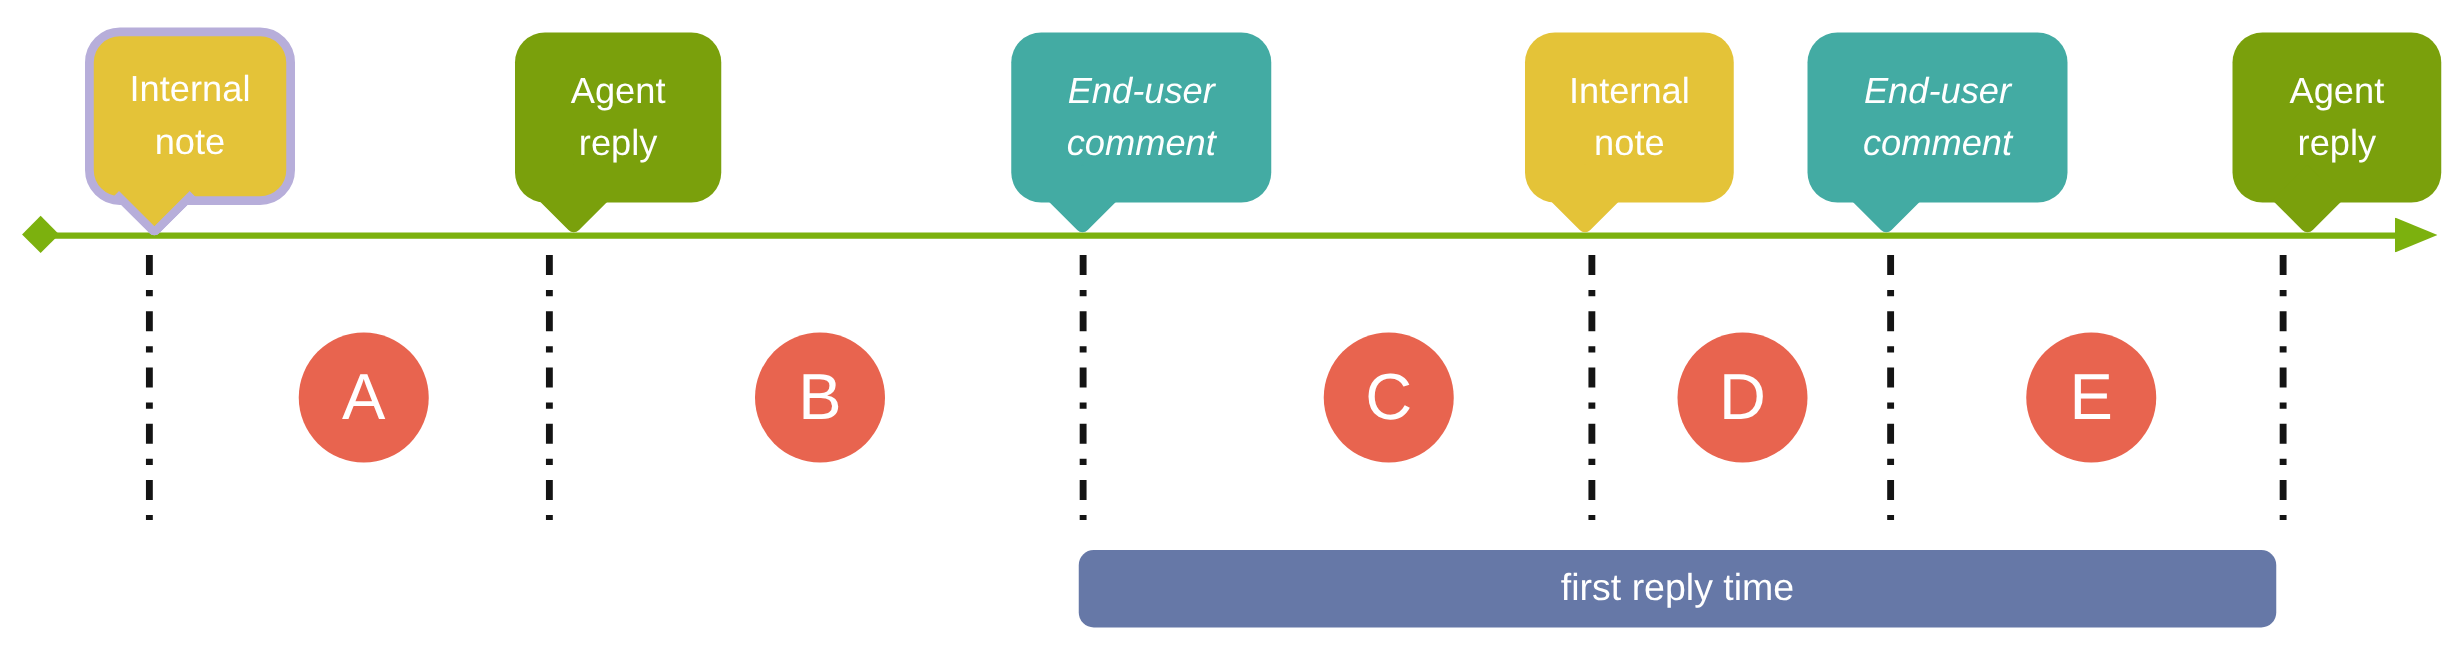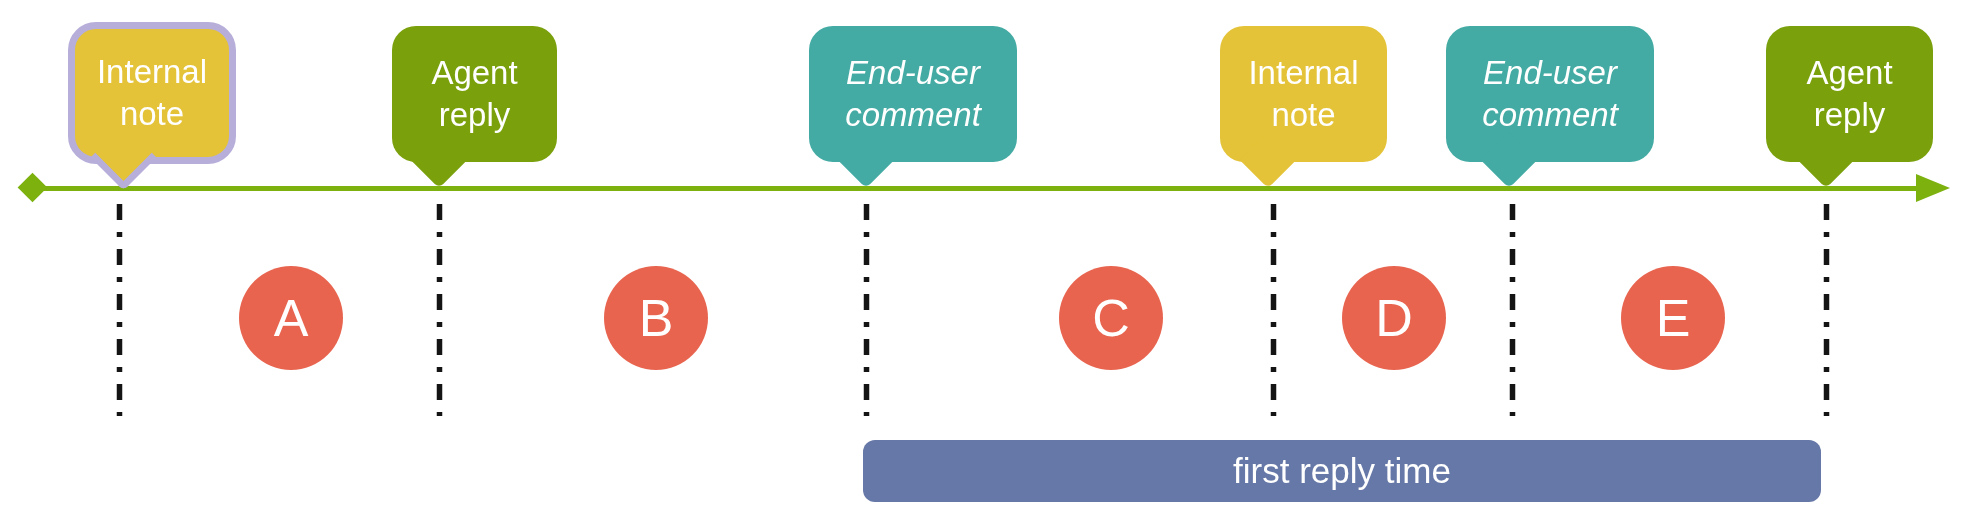--- a/index.html
+++ b/index.html
@@ -23,26 +23,26 @@
 
   
   .bubble{
     position:absolute;
     top:26px;height:136px;
     box-sizing:border-box;
     border-radius:24px;
     display:flex;align-items:center;justify-content:center;
     text-align:center;
     color:#ffffff;
-    font-size:33px;line-height:42px;
+    font-size:29px;line-height:42px;
     padding:0 14px;
   }
   .bubble .label{position:relative;z-index:2;}
   .b-yellow{background:var(--yellow);}
-  .b-olive{background:var(--olive);}
+  .b-olive{background:var(--olive);margin-left:20px;}
   .b-teal{background:var(--teal);font-style:italic;}
   .tail{
     position:absolute;
     width:40px;height:40px;
     bottom:-18px;
     transform:rotate(45deg);
     z-index:1;
     border-bottom-right-radius:6px;
   }
   .b-yellow .tail{background:var(--yellow);}
@@ -103,21 +103,21 @@
 
   
   .duration-bar{
     position:absolute;
     left:863px;top:440px;
     width:958px;height:62px;
     border-radius:12px;
     background:var(--slate);
     display:flex;align-items:center;justify-content:center;
     color:#ffffff;
-    font-size:35px;
+    font-size:30px;
   }
 </style>
 </head>
 <body>
 
 <div class="stage">
 
   <div class="axis-line"></div>
   <div class="axis-diamond"></div>
   <div class="axis-arrow"></div>

